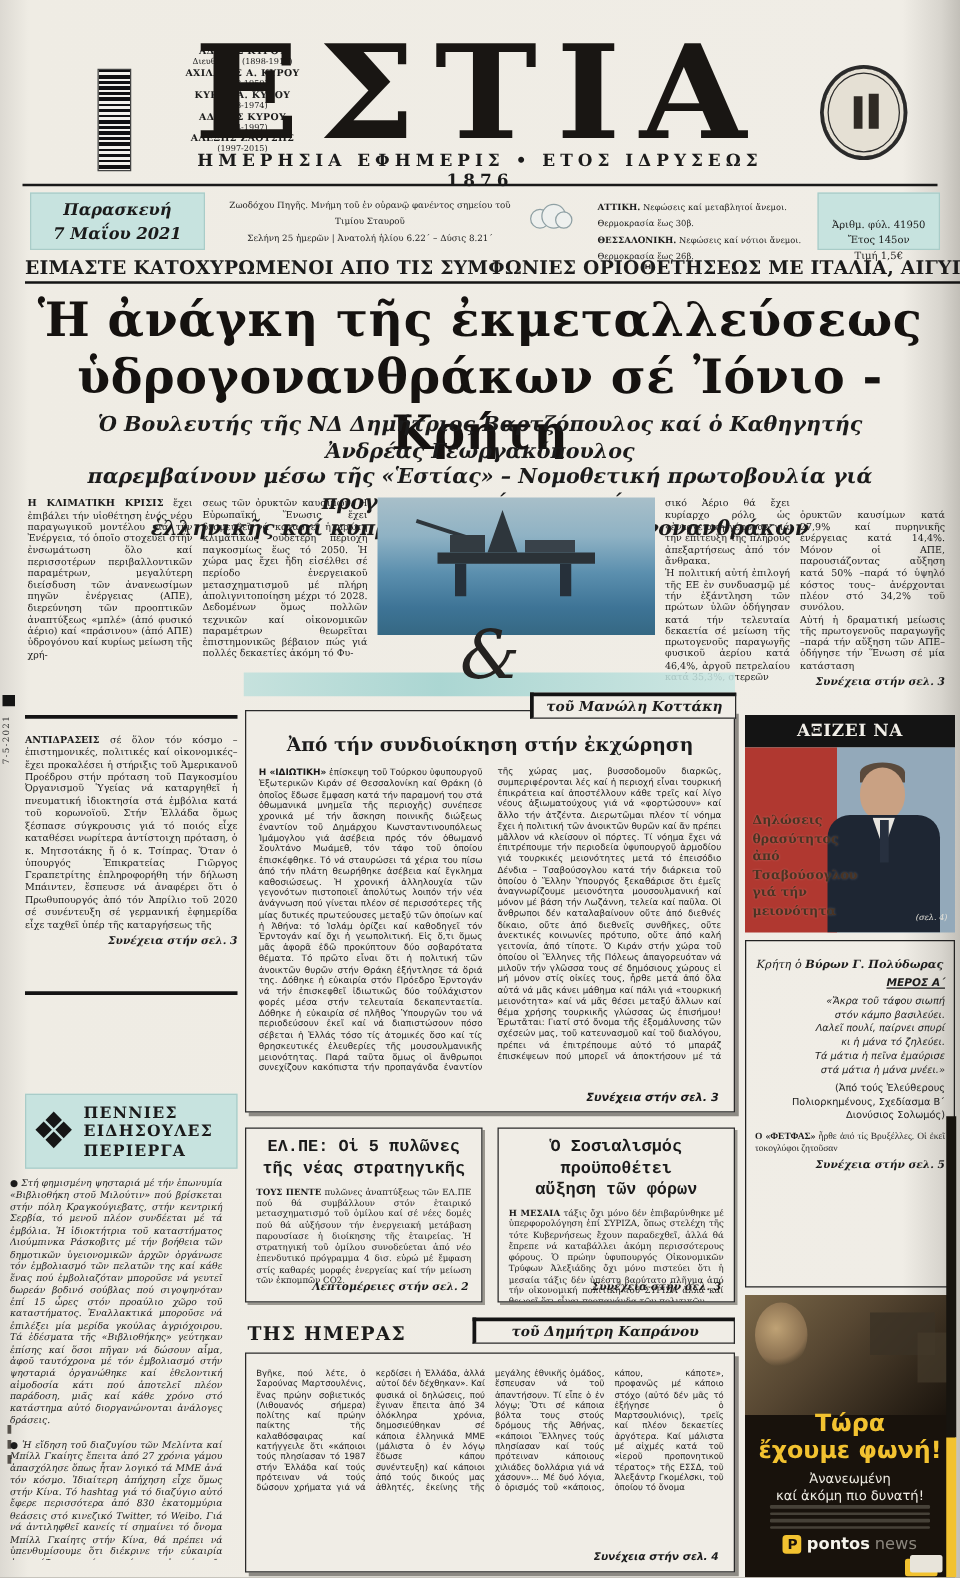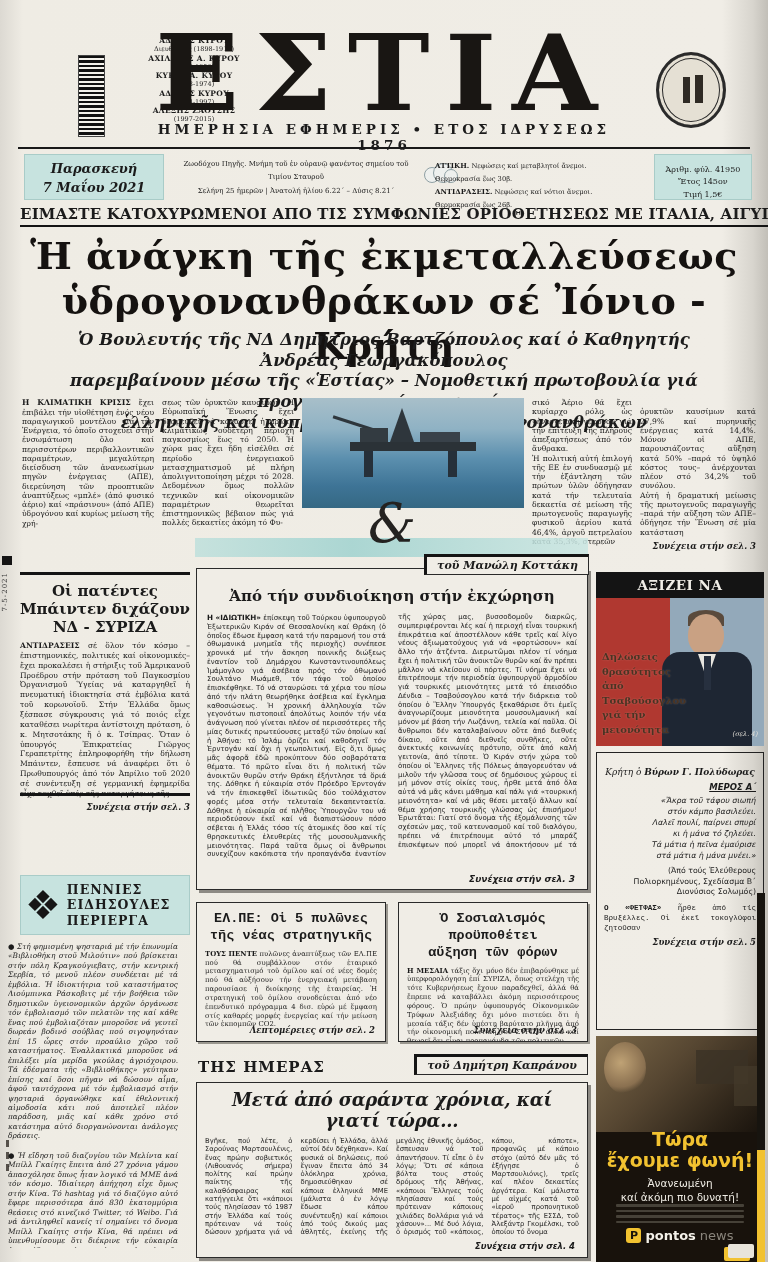--- a/index.html
+++ b/index.html
@@ -30,24 +30,24 @@
   .teal-box { background:#c7e3df; border:1px solid #a9ccc8; }
   .date-box { left:24px; top:154px; width:140px; height:46px; text-align:center;
     font-style:italic; font-weight:bold; font-size:13px; line-height:1.45; padding-top:5px;}
   .feast { left:172px; top:158px; width:248px; text-align:center; font-size:7px; line-height:1.9; color:#222; }
   .cloud-icon { left:424px; top:163px; width:34px; height:20px; }
   .cloud-icon .c1,.cloud-icon .c2,.cloud-icon .c3 { position:absolute; border-radius:50%;
     background:#eef0ee; border:1.5px solid #8fa0a4; }
   .cloud-icon .c1 { width:16px; height:16px; left:0; top:4px; }
   .cloud-icon .c2 { width:20px; height:20px; left:9px; top:0; }
   .cloud-icon .c3 { width:14px; height:14px; left:20px; top:6px; }
-  .weather { left:435px; top:159px; width:188px; font-size:6.7px; line-height:1.9; }
+  .weather { left:478px; top:159px; width:188px; font-size:6.7px; line-height:1.9; }
   .weather b { font-size:7px; }
   .issue-box { left:654px; top:154px; width:98px; height:46px; text-align:center; font-size:8px;
-    line-height:1.55; padding-top:9px; }
+    line-height:1.55; padding-top:19px; }
 
   
   .kicker { left:20px; top:205px; width:728px; text-align:center; font-size:15px; font-weight:bold;
     white-space:nowrap; }
   .kicker span { border-bottom:2px solid #141414; padding-bottom:2px; letter-spacing:.2px; }
   .headline { left:10px; top:234px; width:748px; text-align:center; font-size:38px; font-weight:bold;
     line-height:1.18; letter-spacing:.5px; color:#151210; }
   .subhead { left:36px; top:330px; width:696px; text-align:center; font-style:italic; font-weight:bold;
     font-size:16.5px; line-height:1.25; }
 
@@ -126,37 +126,37 @@
   .enfia { left:596px; top:752px; width:168px; height:278px; border:1.5px solid #222; padding:8px 7px; }
   .enfia-title { text-align:center; font-weight:bold; font-size:14px; line-height:1.25; }
   .enfia-byline { text-align:center; font-size:9px; font-style:italic; margin-top:6px; }
   .enfia-part { text-align:right; font-weight:bold; font-style:italic; font-size:8.5px; margin-top:5px;
     text-decoration:underline; font-family:"DejaVu Sans","Liberation Sans",sans-serif; }
   .enfia-poem { text-align:right; font-style:italic; font-size:7.8px; line-height:1.4; margin-top:4px;
     font-family:"DejaVu Sans","Liberation Sans",sans-serif; }
   .enfia-attrib { text-align:right; font-size:7.8px; line-height:1.35; margin-top:5px;
     font-family:"DejaVu Sans","Liberation Sans",sans-serif; }
   .enfia-body { font-size:7.6px; line-height:1.3; text-align:justify; margin-top:6px;
-    font-family:Liberation Mono, monospace; }
+    font-family:Liberation Serif, serif; }
   .enfia-continues { text-align:right; font-weight:bold; font-style:italic; font-size:8.5px; margin-top:3px; }
 
   
   .mini-box { border:1px solid #2a2a2a; box-shadow:2px 2px 0 #9a978f; padding:8px; background:#f0ede6;
     position:absolute; overflow:hidden; }
   .elpe { left:196px; top:902px; width:190px; height:140px; }
   .socialism { left:398px; top:902px; width:190px; height:140px; }
   .mini-title { text-align:center; font-weight:bold; font-size:13.5px; line-height:1.25;font-family:Liberation Mono, monospace; }
   .mini-body { margin-top:5px; font-size:6.9px; line-height:1.28; text-align:justify; }
   .mini-details { position:absolute; right:10px; bottom:6px; font-weight:bold; font-style:italic; font-size:8.5px; }
 
   
   .imeras-head { left:196px; top:1056px; width:392px; height:24px; }
   .imeras-section { position:absolute; left:2px; top:2px; font-weight:bold; font-size:15px; letter-spacing:1px; }
   .imeras-byline { position:absolute; right:0; top:-2px; background:#f0ede6; border:1px solid #2a2a2a;
-    border-top:3px solid #141414; border-left:3px solid #141414; padding:2px 10px;
+    border-top:3px solid #141414; border-left:3px solid #141414; padding:2px 28px;
     font-weight:bold; font-style:italic; font-size:11px; }
   .imeras-box { left:196px; top:1082px; width:392px; height:176px; border:1px solid #2a2a2a;
     box-shadow:3px 3px 0 #8d8a84; padding:6px 8px; background:#f0ede6; }
   .imeras-title { text-align:center; font-weight:bold; font-style:italic; font-size:18px; letter-spacing:-.2px; }
   .imeras-body { margin-top:6px; height:126px; overflow:hidden; columns:4; column-gap:8px;
     font-size:6.8px; line-height:1.22; text-align:justify;
     font-family:"DejaVu Sans","Liberation Sans",sans-serif; }
   .imeras-continues { position:absolute; right:12px; bottom:6px; font-weight:bold; font-style:italic;
     font-size:8.5px; font-family:"DejaVu Sans","Liberation Sans",sans-serif; }
 
@@ -228,21 +228,21 @@
     <div>Ζωοδόχου Πηγῆς. Μνήμη τοῦ ἐν οὐρανῷ φανέντος σημείου τοῦ Τιμίου Σταυροῦ</div>
     <div>Σελήνη 25 ἡμερῶν | Ἀνατολή ἡλίου 6.22΄ – Δύσις 8.21΄</div>
   </div>
   <div class="abs cloud-icon">
     <div class="c1"></div>
       <div class="c2"></div>
       <div class="c3"></div>
   </div>
   <div class="abs weather">
     <div><b>ΑΤΤΙΚΗ.</b><span> Νεφώσεις καί μεταβλητοί ἄνεμοι. Θερμοκρασία ἕως 30β.</span></div>
-    <div><b>ΑΝΤΙΔΡΑΣΕΙΣ.</b><span> Νεφώσεις καί νότιοι ἄνεμοι. Θερμοκρασία ἕως 26β.</span></div>
+    <div><b>ΘΕΣΣΑΛΟΝΙΚΗ.</b><span> Νεφώσεις καί νότιοι ἄνεμοι. Θερμοκρασία ἕως 26β.</span></div>
   </div>
   <div class="abs teal-box issue-box">
     <div>Ἀριθμ. φύλ. 41950</div>
     <div>Ἔτος 145ον</div>
     <div>Τιμή 1,5€</div>
   </div>
 
   <div class="abs kicker"><span>ΕΙΜΑΣΤΕ ΚΑΤΟΧΥΡΩΜΕΝΟΙ ΑΠΟ ΤΙΣ ΣΥΜΦΩΝΙΕΣ ΟΡΙΟΘΕΤΗΣΕΩΣ ΜΕ ΙΤΑΛΙΑ, ΑΙΓΥΠΤΟ, ΑΛΒΑΝΙΑ</span></div>
   <div class="abs headline pre">Ἡ ἀνάγκη τῆς ἐκμεταλλεύσεως
 ὑδρογονανθράκων σέ Ἰόνιο - Κρήτη</div>
@@ -275,23 +275,20 @@
 
   <div class="abs edge-dot"></div>
   <div class="abs edge-date">7-5-2021</div>
   <div class="abs edge-ticks">
       <div></div>
       <div></div>
       <div></div>
     </div>
 
   <div class="abs patents">
-    <div class="patents-title pre">Οἱ πατέντες
-Μπάιντεν διχάζουν
-ΝΔ - ΣΥΡΙΖΑ</div>
     <div class="rail-body"><b>ΑΝΤΙΔΡΑΣΕΙΣ</b> <span>σέ ὅλον τόν κόσμο – ἐπιστημονικές, πολιτικές καί οἰκονομικές– ἔχει προκαλέσει ἡ στήριξις τοῦ Ἀμερικανοῦ Προέδρου στήν πρόταση τοῦ Παγκοσμίου Ὀργανισμοῦ Ὑγείας νά καταργηθεῖ ἡ πνευματική ἰδιοκτησία στά ἐμβόλια κατά τοῦ κορωνοϊοῦ. Στήν Ἑλλάδα ὅμως ξέσπασε σύγκρουσις γιά τό ποιός εἶχε καταθέσει νωρίτερα ἀντίστοιχη πρόταση, ὁ κ. Μητσοτάκης ἤ ὁ κ. Τσίπρας. Ὅταν ὁ ὑπουργός Ἐπικρατείας Γιῶργος Γεραπετρίτης ἐπληροφορήθη τήν δήλωση Μπάιντεν, ἔσπευσε νά ἀναφέρει ὅτι ὁ Πρωθυπουργός ἀπό τόν Ἀπρίλιο τοῦ 2020 σέ συνέντευξη σέ γερμανική ἐφημερίδα εἶχε ταχθεῖ ὑπέρ τῆς καταργήσεως τῆς</span></div>
     <div class="continues">Συνέχεια στήν σελ. 3</div>
   </div>
   <div class="abs rail-rule"></div>
   <div class="abs teal-box pennies-head">
     <div class="ornament-icon">❖</div>
     <div class="pennies-words">
       <div>ΠΕΝΝΙΕΣ</div>
       <div>ΕΙΔΗΣΟΥΛΕΣ</div>
       <div>ΠΕΡΙΕΡΓΑ</div>
@@ -349,21 +346,20 @@
 αὔξηση τῶν φόρων</div>
     <div class="mini-body"><b>Η ΜΕΣΑΙΑ</b> <span>τάξις ὄχι μόνο δέν ἐπιβαρύνθηκε μέ ὑπερφορολόγηση ἐπί ΣΥΡΙΖΑ, ὅπως στελέχη τῆς τότε Κυβερνήσεως ἔχουν παραδεχθεῖ, ἀλλά θά ἔπρεπε νά καταβάλλει ἀκόμη περισσότερους φόρους. Ὁ πρώην ὑφυπουργός Οἰκονομικῶν Τρύφων Ἀλεξιάδης ὄχι μόνο πιστεύει ὅτι ἡ μεσαία τάξις δέν ὑπέστη βαρύτατο πλῆγμα ἀπό τήν οἰκονομική πολιτική τοῦ ΣΥΡΙΖΑ ἀλλά καί θεωρεῖ ὅτι εἶναι προπαγάνδα τῶν πολιτικῶν</span></div>
     <div class="mini-details">Συνέχεια στήν σελ. 3</div>
   </div>
 
   <div class="abs imeras-head">
     <div class="imeras-section">ΤΗΣ ΗΜΕΡΑΣ</div>
     <div class="imeras-byline">τοῦ Δημήτρη Καπράνου</div>
   </div>
   <div class="abs imeras-box">
-    <div class="imeras-title">Μετά ἀπό σαράντα χρόνια, καί γιατί τώρα...</div>
     <div class="imeras-body">Βγῆκε, πού λέτε, ὁ Σαρούνας Μαρτσουλένις, ἕνας πρώην σοβιετικός (Λιθουανός σήμερα) πολίτης καί πρώην παίκτης τῆς καλαθόσφαιρας καί κατήγγειλε ὅτι «κάποιοι τούς πλησίασαν τό 1987 στήν Ἑλλάδα καί τούς πρότειναν νά τούς δώσουν χρήματα γιά νά κερδίσει ἡ Ἑλλάδα, ἀλλά αὐτοί δέν δέχθηκαν». Καί φυσικά οἱ δηλώσεις, πού ἔγιναν ἔπειτα ἀπό 34 ὁλόκληρα χρόνια, δημοσιεύθηκαν σέ κάποια ἑλληνικά ΜΜΕ (μάλιστα ὁ ἐν λόγῳ ἔδωσε κάπου συνέντευξη) καί κάποιοι ἀπό τούς δικούς μας ἀθλητές, ἐκείνης τῆς μεγάλης ἐθνικῆς ὁμάδος, ἔσπευσαν νά τοῦ ἀπαντήσουν. Τί εἶπε ὁ ἐν λόγῳ; Ὅτι σέ κάποια βόλτα τους στούς δρόμους τῆς Ἀθήνας, «κάποιοι Ἕλληνες τούς πλησίασαν καί τούς πρότειναν κάποιους χιλιάδες δολλάρια γιά νά χάσουν»... Μέ δυό λόγια, ὁ ὁρισμός τοῦ «κάποιος, κάπου, κάποτε», προφανῶς μέ κάποιο στόχο (αὐτό δέν μᾶς τό ἐξήγησε ὁ Μαρτσουλιόνις), τρεῖς καί πλέον δεκαετίες ἀργότερα. Καί μάλιστα μέ αἰχμές κατά τοῦ «ἱεροῦ προπονητικοῦ τέρατος» τῆς ΕΣΣΔ, τοῦ Ἀλεξάντρ Γκομέλσκι, τοῦ ὁποίου τό ὄνομα</div>
     <div class="imeras-continues">Συνέχεια στήν σελ. 4</div>
   </div>
 
   <div class="abs ad">
     <div class="ad-photo">
       <div class="ad-face"></div>
         <div class="ad-bldg1"></div>
         <div class="ad-bldg2"></div>
     </div>

